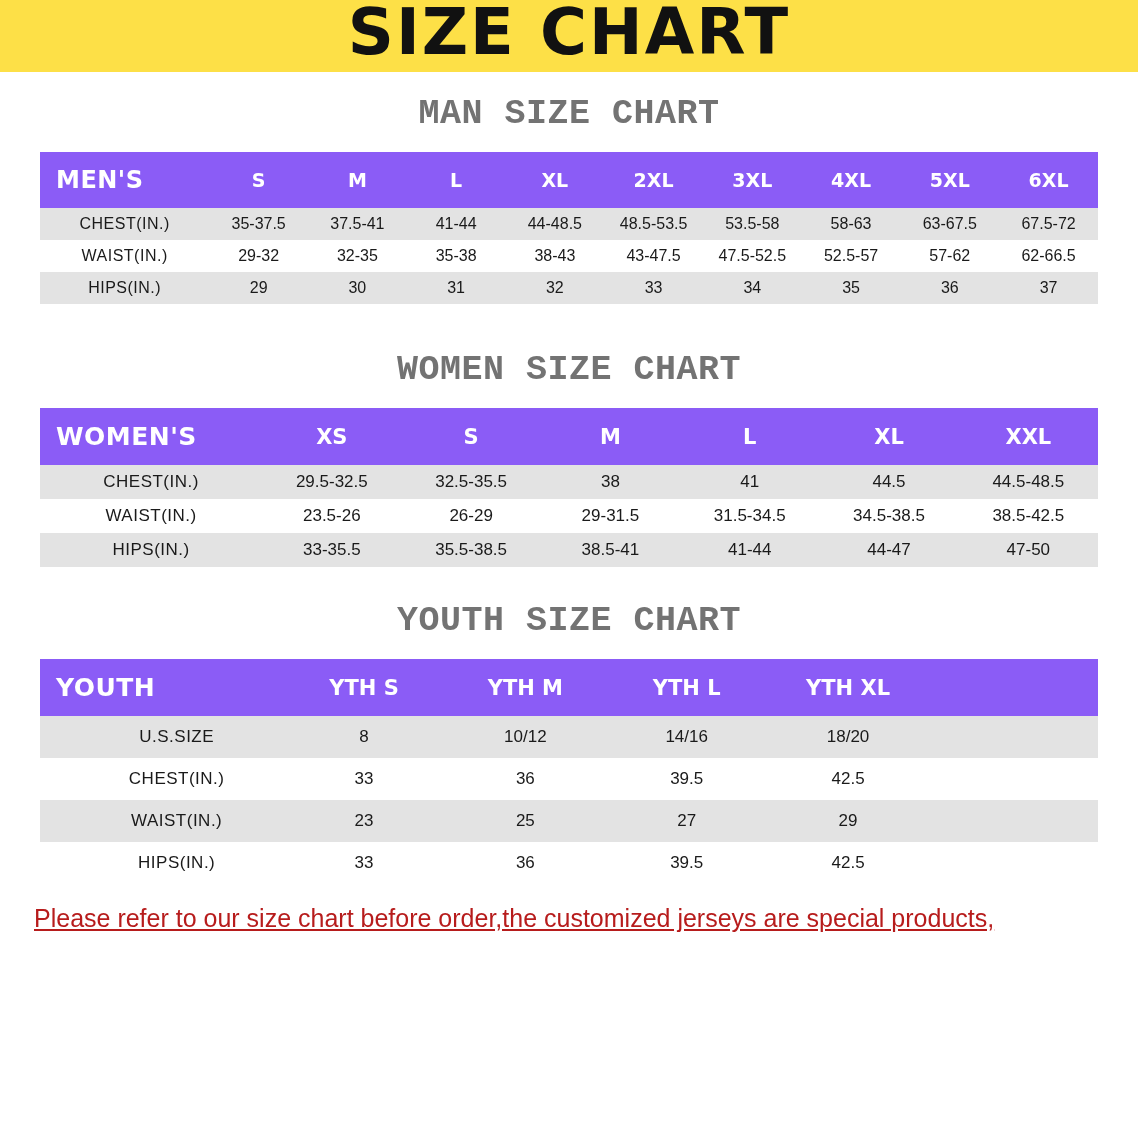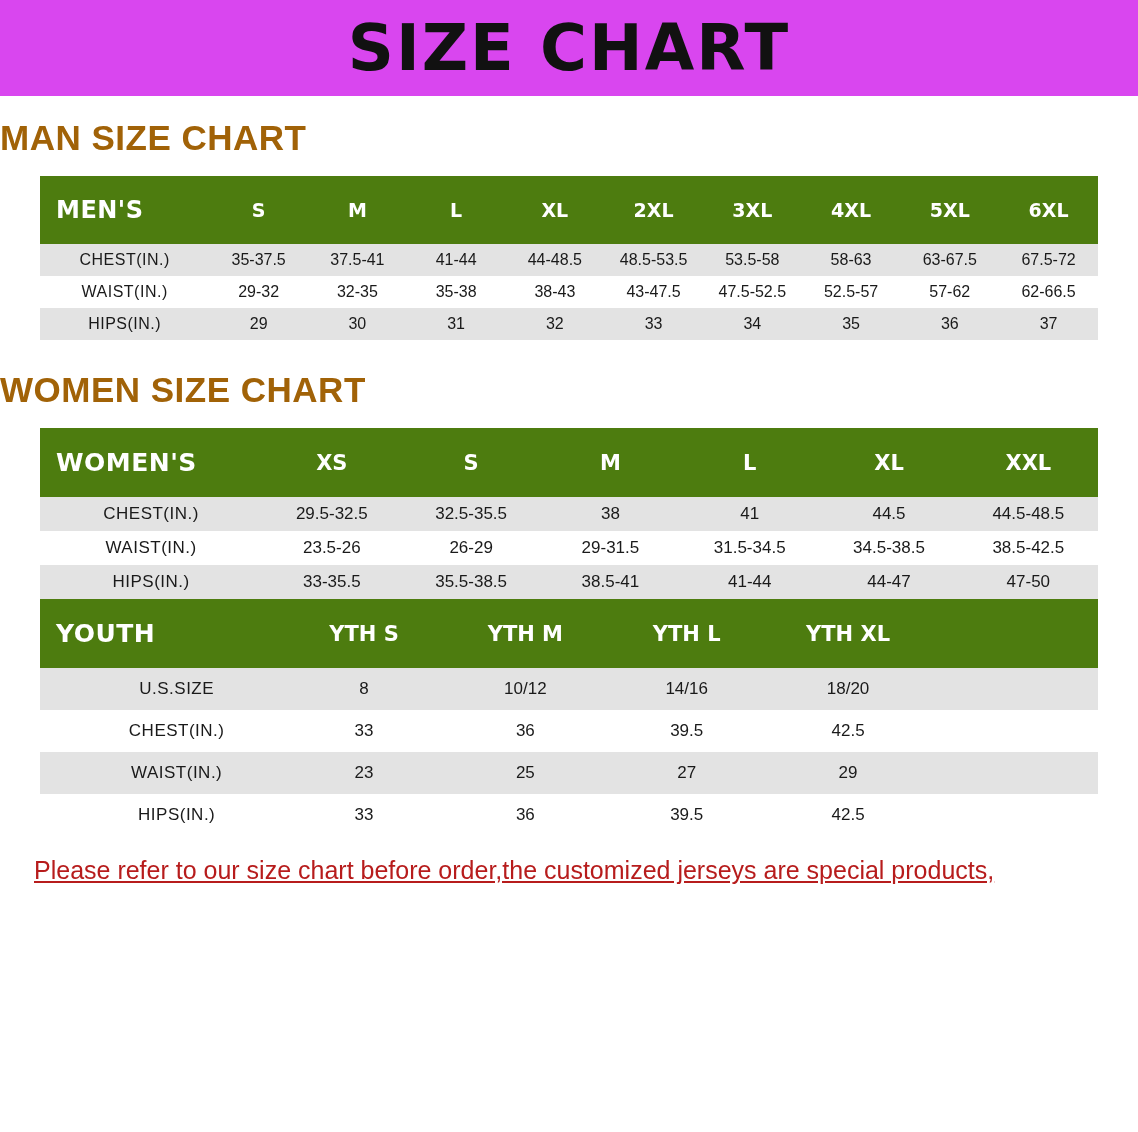--- a/index.html
+++ b/index.html
@@ -8,61 +8,60 @@
     width: 1138px; height: 1132px;
     background: #ffffff;
     font-family: "Liberation Sans", sans-serif;
     overflow: hidden;
   }
   .page { width: 1138px; height: 1132px; position: relative; background:#fff; }
 
   
   .banner {
     width: 100%;
-    height: 96px;
-    background: #d946ef;
+    height: 72px;
+    background: #fde047;
     display: flex;
-    align-items: center;
     justify-content: center;
   }
   .banner-title {
     font-family: "DejaVu Sans", sans-serif;
     font-weight: 700;
     font-size: 64px;
     letter-spacing: 2px;
     color: #111111;
     line-height: 1;
   }
 
   
   .section-heading {
-    text-align: left;
-    font-family: Liberation Sans, sans-serif;
+    text-align: center;
+    font-family: Liberation Mono, monospace;
     font-weight: 700;
-    color: #a16207;
+    color: #737373;
     letter-spacing: 0.5px;
   }
   .h-man   { font-size: 35px; margin-top: 22px; margin-bottom: 18px; }
-  .h-women { font-size: 35px; margin-top: 30px; margin-bottom: 18px; }
+  .h-women { font-size: 35px; margin-top: 46px; margin-bottom: 18px; }
   .h-youth { font-size: 35px; margin-top: 34px; margin-bottom: 18px; }
 
   
   .tbl-wrap { padding: 0 40px; }
   table.size {
     width: 100%;
     border-collapse: collapse;
     table-layout: fixed;
   }
   table.size thead th {
-    background: #4d7c0f;
+    background: #8b5cf6;
     color: #ffffff;
     font-family: "DejaVu Sans", sans-serif;
     font-weight: 700;
     text-align: center;
-    padding: 20px 2px;
+    padding: 14px 2px;
   }
   table.size thead th.rowhead {
     text-align: left;
     padding-left: 16px;
   }
   table.size tbody td {
     text-align: center;
     color: #1a1a1a;
     padding: 7px 2px;
     font-family: "Liberation Sans", sans-serif;
@@ -210,20 +209,21 @@
           <td>35.5-38.5</td>
           <td>38.5-41</td>
           <td>41-44</td>
           <td>44-47</td>
           <td>47-50</td>
         </tr>
       </tbody>
     </table>
   </div>
 
+  <div class="section-heading h-youth">YOUTH SIZE CHART</div>
   <div class="tbl-wrap">
     <table class="size" id="youth-table">
       <thead>
         <tr>
           <th class="rowhead" style="width:23%">YOUTH</th>
           <th>YTH S</th>
           <th>YTH M</th>
           <th>YTH L</th>
           <th>YTH XL</th>
           <th style="width:16%"></th>

